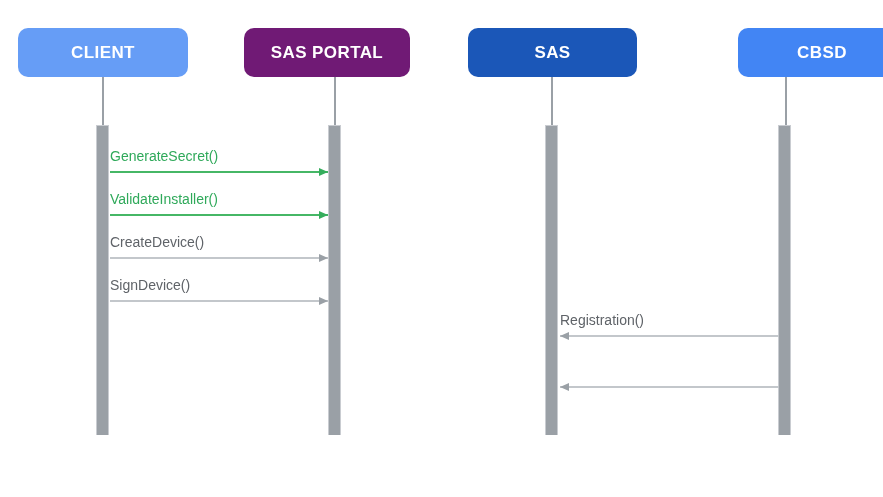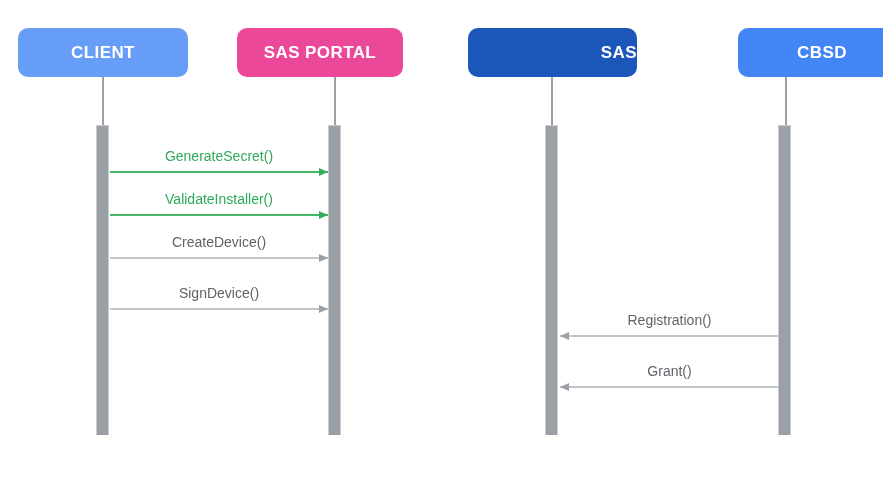--- a/index.html
+++ b/index.html
@@ -13,22 +13,22 @@
 
   
   .actor-box{
     position:absolute;
     top:28px;height:49px;
     border-radius:10px;
     display:flex;align-items:center;justify-content:center;
     color:#ffffff;font-weight:bold;font-size:17px;letter-spacing:.4px;
   }
   .a-client    {left:18px; width:170px;background:#669df6;}
-  .a-sasportal {left:237px;width:166px;background:#ec4899;justify-content:center;}
-  .a-sas       {left:468px;width:169px;background:#1b57b8;justify-content:flex-end;}
+  .a-sasportal {left:244px;width:166px;background:#701a75;justify-content:center;}
+  .a-sas       {left:468px;width:169px;background:#1b57b8;}
   .a-cbsd      {left:702px;width:168px;background:#4285f4;margin-left:36px;}
 
   
   .lifeline{
     position:absolute;top:77px;height:48px;width:1.5px;
     background:#9aa0a6;
   }
   .l-client    {left:102px;}
   .l-sasportal {left:334px;}
   .l-sas       {left:551px;}
@@ -41,26 +41,26 @@
   }
   .b-client    {left:96px;}
   .b-sasportal {left:328px;}
   .b-sas       {left:545px;}
   .b-cbsd      {left:778px;}
 
   
   .message{position:absolute;height:30px;}
   .msg-left  {left:110px;width:218px;} 
   .msg-right {left:560px;width:219px;} 
-  .m1{top:143px;} .m2{top:186px;} .m3{top:229px;} .m4{top:280px;}
+  .m1{top:143px;} .m2{top:186px;} .m3{top:229px;} .m4{top:272px;}
   .m5{top:307px;} .m6{top:358px;}
 
   .msg-label{
     position:absolute;left:0;right:0;bottom:9px;
-    text-align:center;font-size:14px;color:#5f6368;white-space:nowrap;
+    font-size:14px;color:#5f6368;white-space:nowrap;
   }
   .msg-line{
     position:absolute;bottom:0;left:0;right:0;height:2px;
     background:#c3c7cb;
   }
   .msg-head{
     position:absolute;width:0;height:0;bottom:-3px;
   }
   .head-right{
     right:0;
@@ -126,18 +126,17 @@
     <div class="msg-line"></div>
     <div class="msg-head head-right"></div>
   </div>
 
   <div class="message msg-right m5">
     <div class="msg-label">Registration()</div>
     <div class="msg-line"></div>
     <div class="msg-head head-left"></div>
   </div>
   <div class="message msg-right m6">
-    <div class="msg-label">Grant()</div>
     <div class="msg-line"></div>
     <div class="msg-head head-left"></div>
   </div>
 
 </div>
 
 </body></html>

